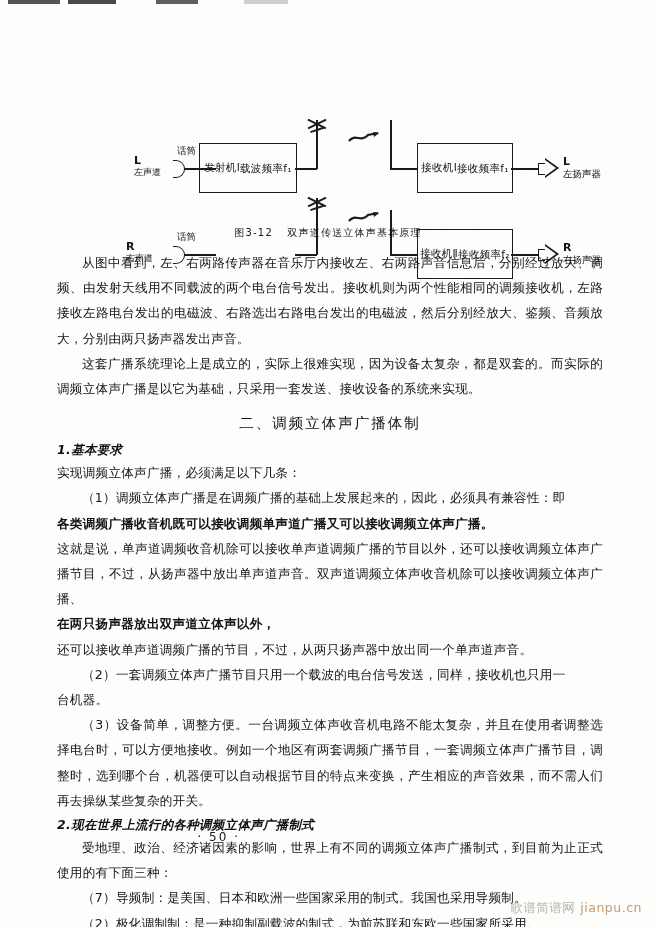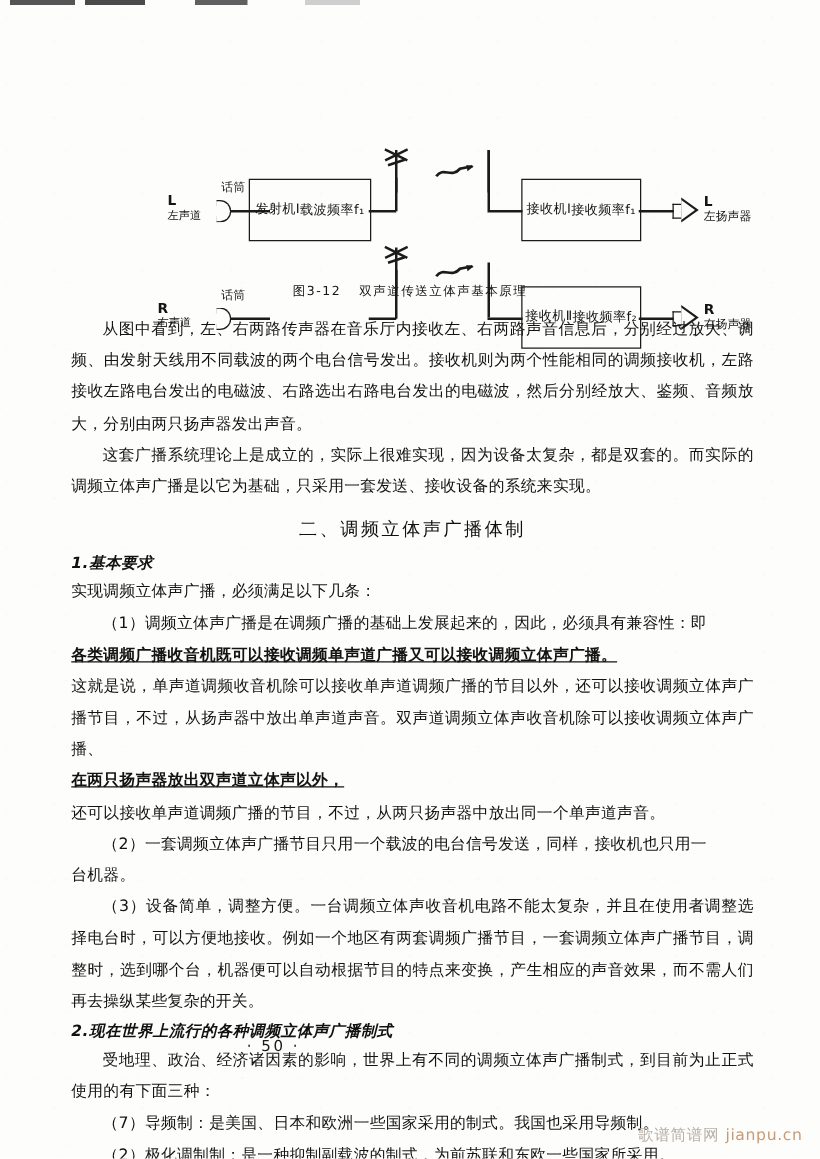--- a/index.html
+++ b/index.html
@@ -151,21 +151,21 @@
     font-size: 12.6px;
     line-height: 25.2px;
     color: #131313;
     text-align: justify;
     text-justify: inter-character;
     margin: 0 0 0 0;
     letter-spacing: 0.25px;
     font-family: "DejaVu Sans", "Liberation Sans", sans-serif;
   }
   .p.indent { text-indent: 25px; }
-  .p.bold { font-weight: bold; text-decoration: underline; }
+  .p.bold { font-weight: bold; }
 
   .h2 {
     font-size: 14.5px;
     font-weight: normal;
     text-align: center;
     letter-spacing: 2px;
     margin: 13px 0 9px 0;
     color: #101010;
   }
   .h3 {

